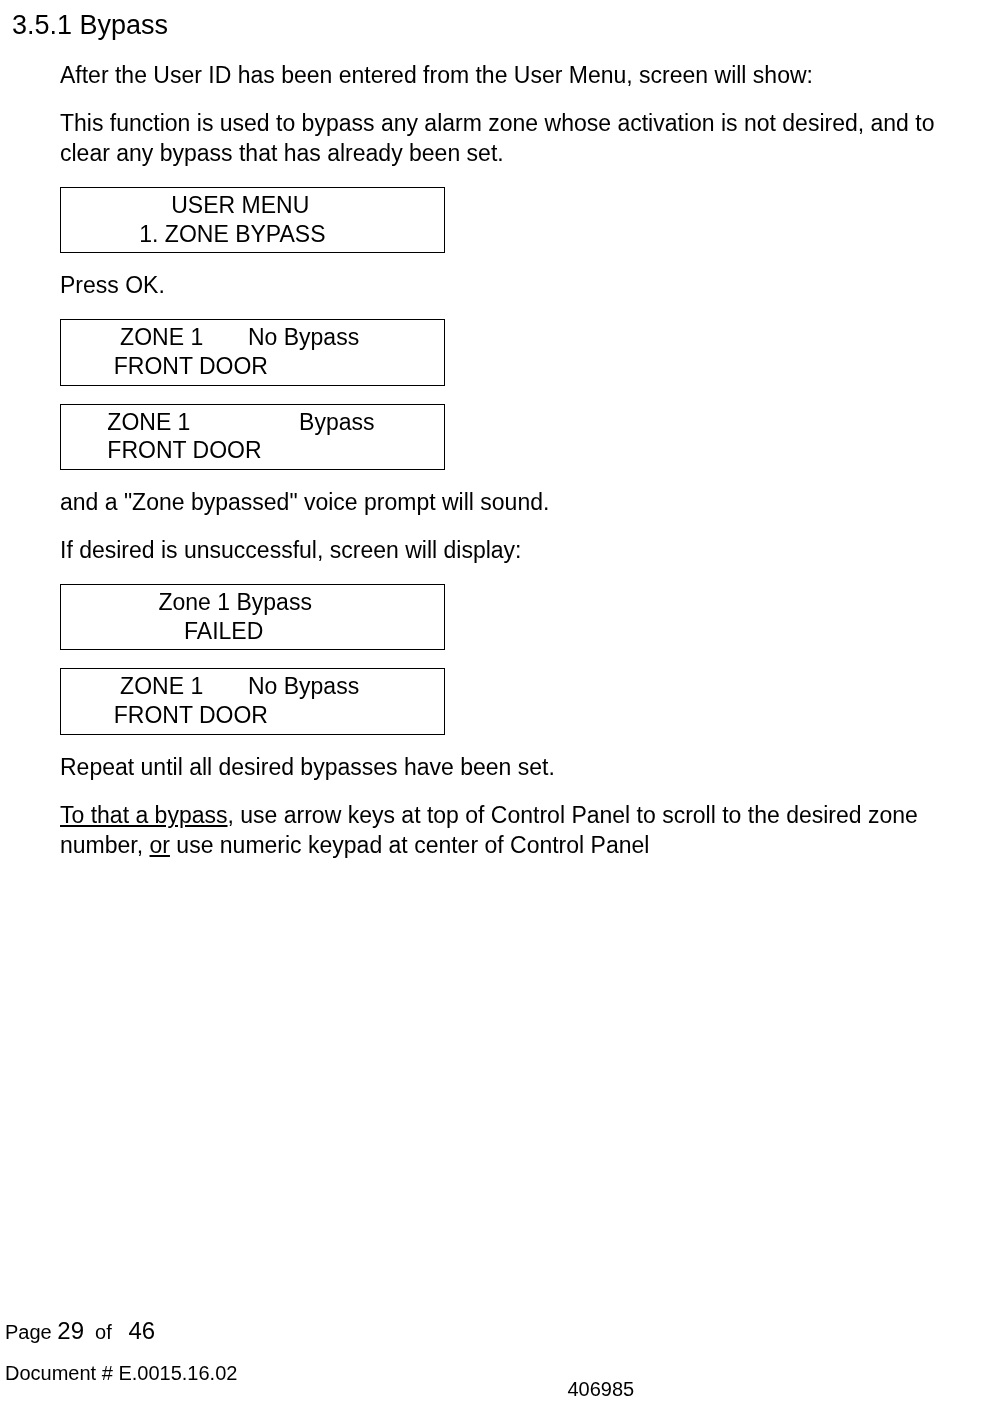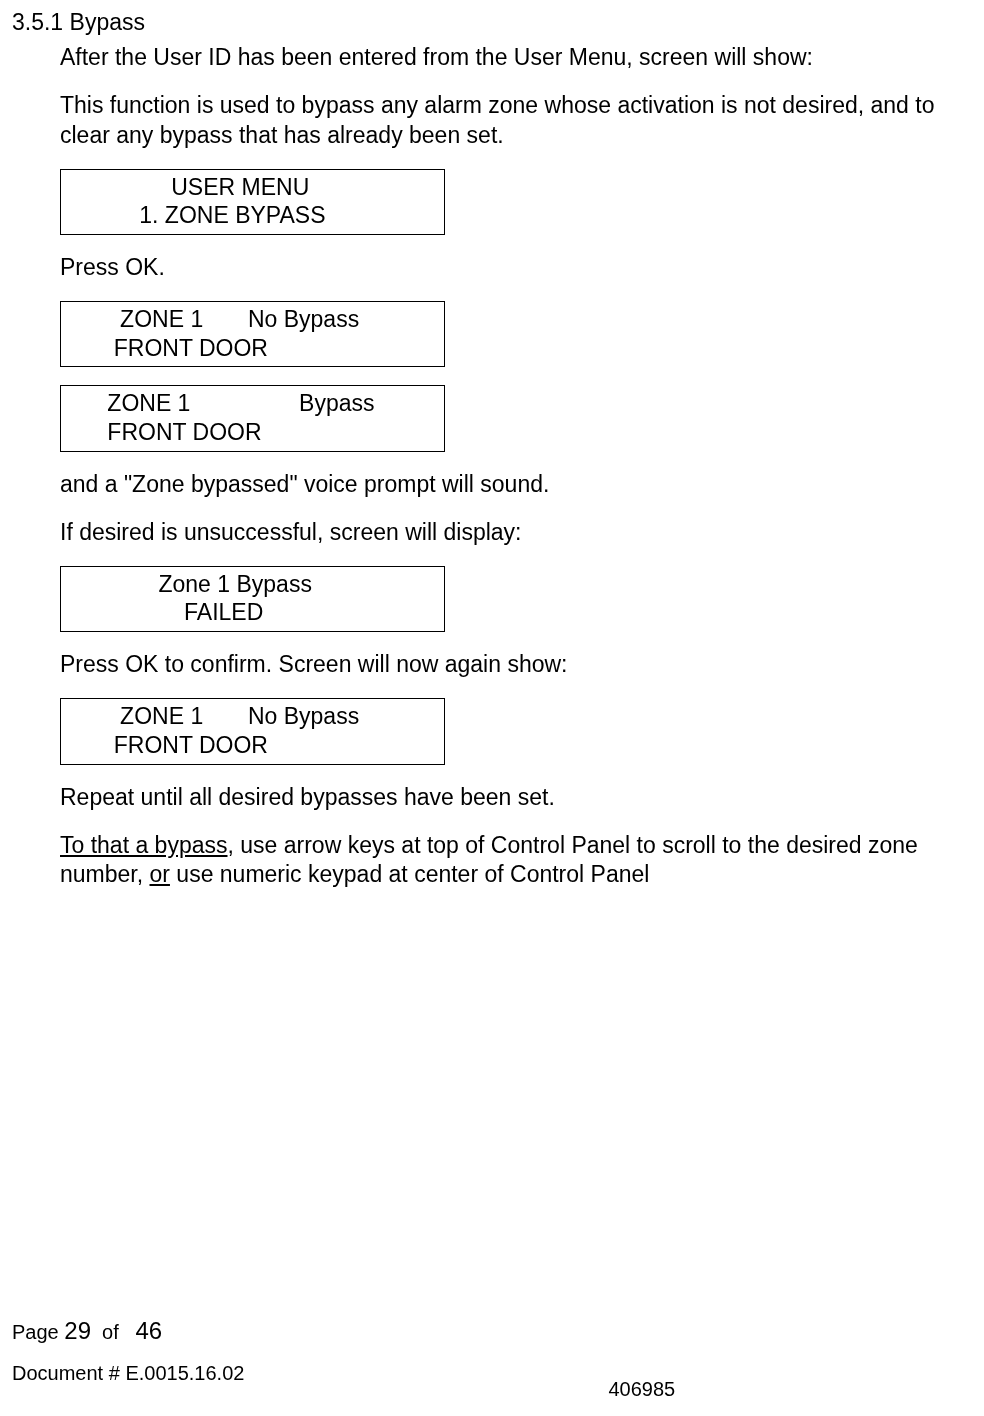--- a/index.html
+++ b/index.html
@@ -12,22 +12,22 @@
       font-size: 23px;
       color: #000;
       background: #fff;
       width: 984px;
       height: 1416px;
       padding: 8px 12px 12px 12px;
       position: relative;
       line-height: 1.3;
     }
     .section-title {
-      font-size: 23px;
-      margin-bottom: 5px;
+      font-size: 27px;
+      margin-bottom: 18px;
     }
     .content {
       padding-left: 48px;
       padding-right: 14px;
     }
     .para {
       margin-bottom: 18px;
     }
     .screen-box {
       border: 1.5px solid #000;
@@ -38,34 +38,33 @@
       white-space: pre;
       font-family: Arial, Helvetica, sans-serif;
       font-size: 23px;
     }
     .underline {
       text-decoration: underline;
     }
     .footer {
       position: absolute;
       bottom: 14px;
-      left: 12px;
+      left: 5px;
       right: 12px;
     }
     .footer-line1 {
       font-size: 20px;
       margin-bottom: 14px;
     }
     .footer-line1 .pagenum {
       font-size: 24px;
     }
     .footer-line2 {
       font-size: 20px;
       display: flex;
-      gap: 34px;
     }
     .footer-docid {
       flex: 0 0 auto;
     }
     .footer-num {
       margin-left: 330px;
       margin-top: 16px;
     }
   </style>
 </head>
@@ -95,21 +94,20 @@
   <div class="screen-box">      ZONE 1                 Bypass
       FRONT DOOR</div>
 
   <p class="para">and a "Zone bypassed" voice prompt will sound.</p>
 
   <p class="para">If desired is unsuccessful, screen will display:</p>
 
   <div class="screen-box">              Zone 1 Bypass
                   FAILED</div>
 
-  <p class="para">Press OK to confirm. Screen will now again show:</p>
 
   <div class="screen-box">        ZONE 1       No Bypass
        FRONT DOOR</div>
 
   <p class="para">Repeat until all desired bypasses have been set.</p>
 
   <p class="para">
     <span class="underline">To that a bypass</span><span>, use arrow keys at top of Control Panel to scroll to the desired zone number, </span><span class="underline">or</span><span> use numeric keypad at center of Control Panel</span>
   </p>
 

